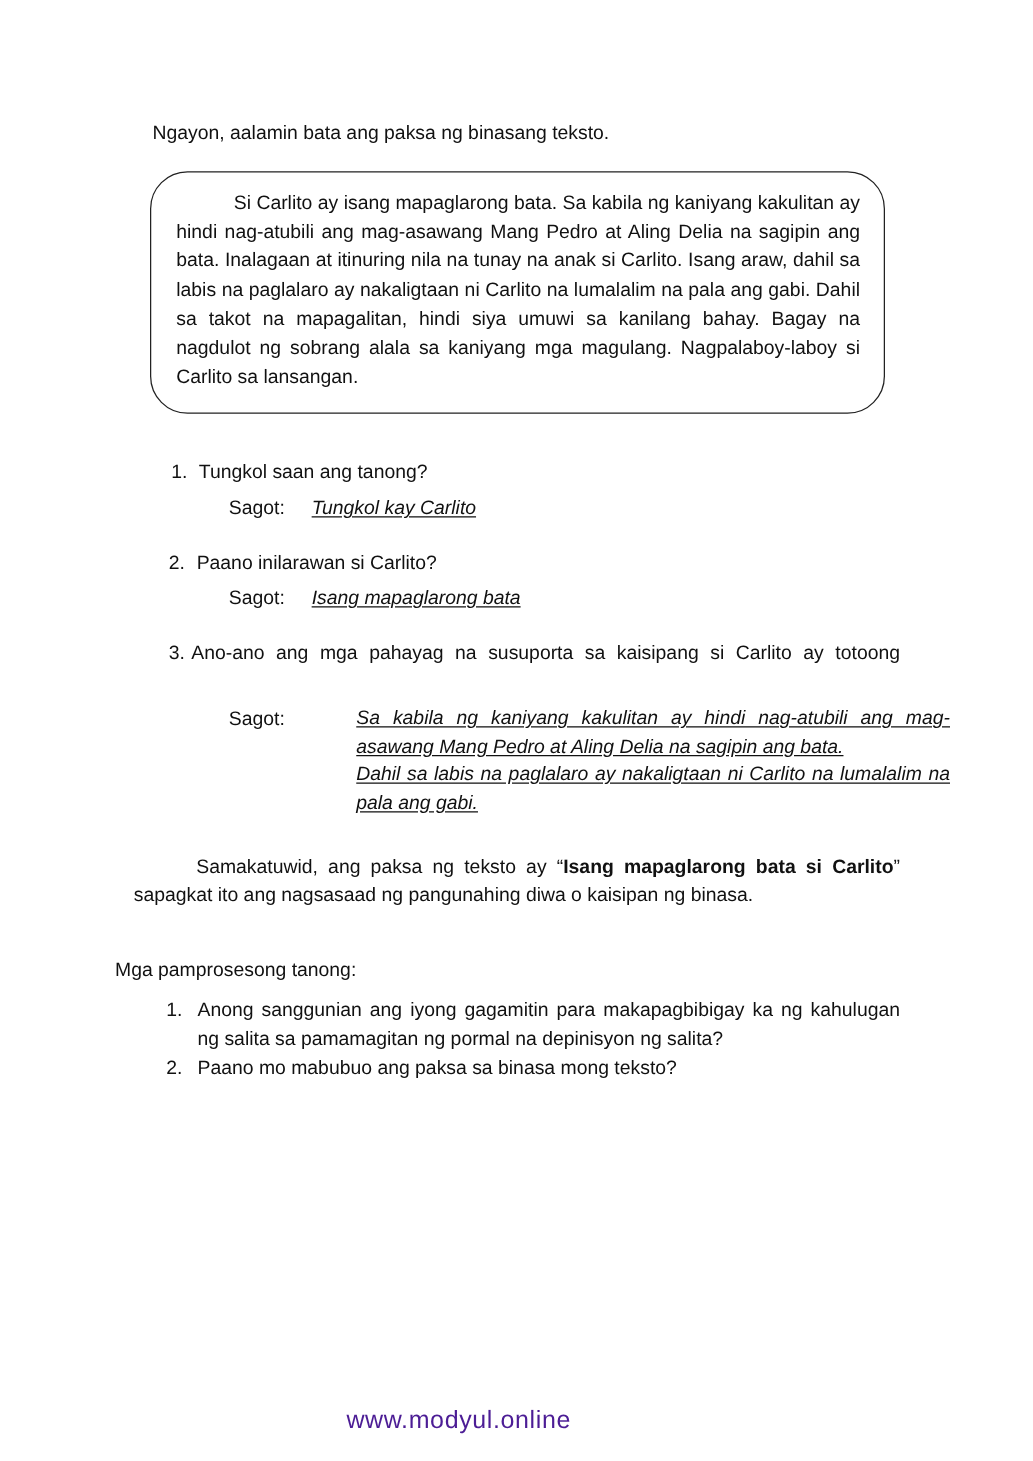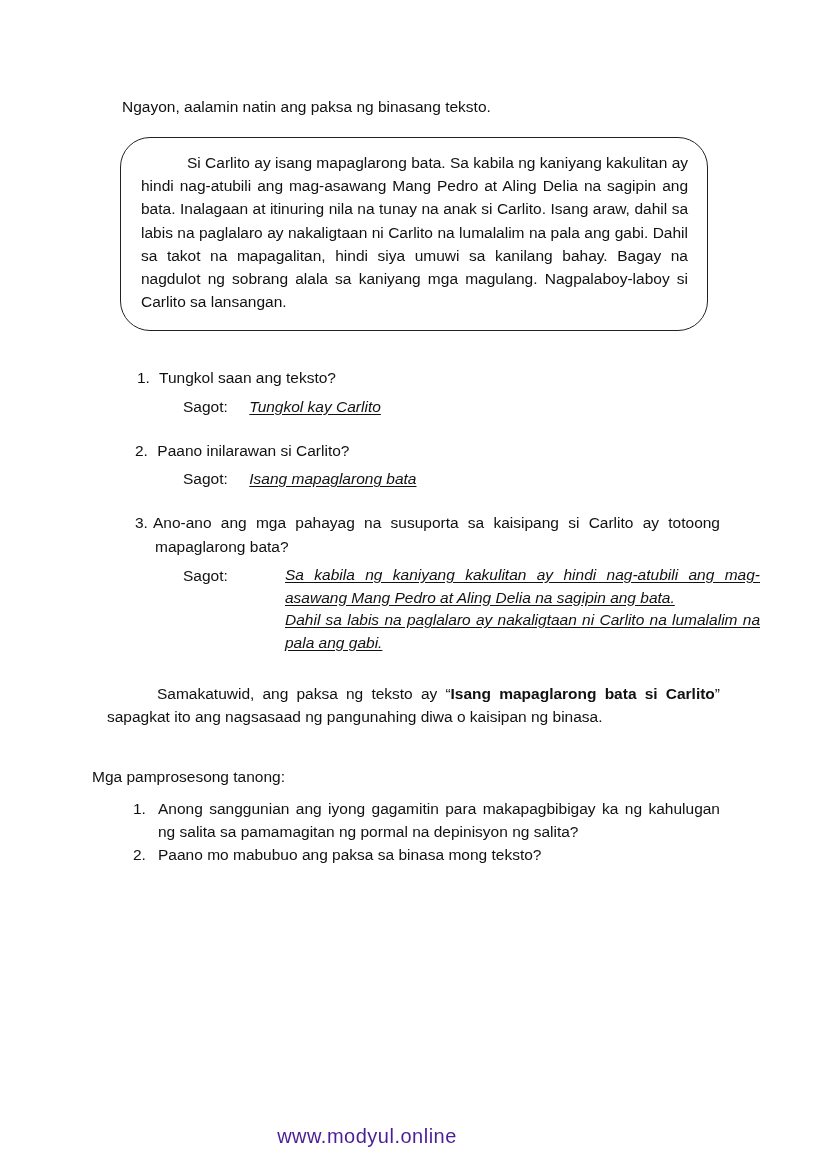--- a/index.html
+++ b/index.html
@@ -34,50 +34,49 @@
     font-size: 20px; color: #4c1d95; letter-spacing: 0.5px;
   }
   .plist { left: 133px; top: 797px; width: 587px; line-height: 23px; }
   .pitem { display: flex; }
   .pitem .n { width: 25px; flex: none; }
   .pitem .t { flex: 1; text-align: justify; }
 </style>
 </head>
 <body>
 
-<div class="abs intro">Ngayon, aalamin natin ang paksa ng binasang teksto.</div>
+<div class="abs intro">Ngayon, aalamin bata ang paksa ng binasang teksto.</div>
 
 <div class="abs story-box">
   <div class="story">Si Carlito ay isang mapaglarong bata. Sa kabila ng kaniyang kakulitan ay hindi nag-atubili ang mag-asawang Mang Pedro at Aling Delia na sagipin ang bata. Inalagaan at itinuring nila na tunay na anak si Carlito. Isang araw, dahil sa labis na paglalaro ay nakaligtaan ni Carlito na lumalalim na pala ang gabi. Dahil sa takot na mapagalitan, hindi siya umuwi sa kanilang bahay. Bagay na nagdulot ng sobrang alala sa kaniyang mga magulang. Nagpalaboy-laboy si Carlito sa lansangan.</div>
 </div>
 
 <div class="abs q" style="left:137px; top:366px;">
   <span class="q-num">1.</span>
-  <span>Tungkol saan ang teksto?</span>
+  <span>Tungkol saan ang tanong?</span>
 </div>
 <div class="abs q" style="left:183px; top:395px;">
   <span class="sagot-label">Sagot:</span>
   <span class="ans">Tungkol kay Carlito</span>
 </div>
 
 <div class="abs q" style="left:135px; top:439px;">
   <span class="q-num">2.</span>
   <span>Paano inilarawan si Carlito?</span>
 </div>
 <div class="abs q" style="left:183px; top:467px;">
   <span class="sagot-label">Sagot:</span>
   <span class="ans">Isang mapaglarong bata</span>
 </div>
 
 <div class="abs q" style="left:135px; top:511px; width:585px;">
   <div style="display:flex; justify-content:space-between;">
     <span class="q-num">3.</span>
     <span style="flex:1; text-align:justify; text-align-last:justify;">Ano-ano ang mga pahayag na susuporta sa kaisipang si Carlito ay totoong</span>
   </div>
-  <div style="padding-left:20px;">mapaglarong bata?</div>
 </div>
 <div class="abs q" style="left:183px; top:564px;">
   <span class="sagot-label">Sagot:</span>
 </div>
 <div class="ans-block" style="top:564px;margin-left:40px;">
   <div class="ans">Sa kabila ng kaniyang kakulitan ay hindi nag-atubili ang mag-asawang Mang Pedro at Aling Delia na sagipin ang bata.</div>
   <div class="ans">Dahil sa labis na paglalaro ay nakaligtaan ni Carlito na lumalalim na pala ang gabi.</div>
 </div>
 
 <div class="abs summary"><span>Samakatuwid, ang paksa ng teksto ay “</span><b>Isang mapaglarong bata si Carlito</b><span>” sapagkat ito ang nagsasaad ng pangunahing diwa o kaisipan ng binasa.</span></div>

